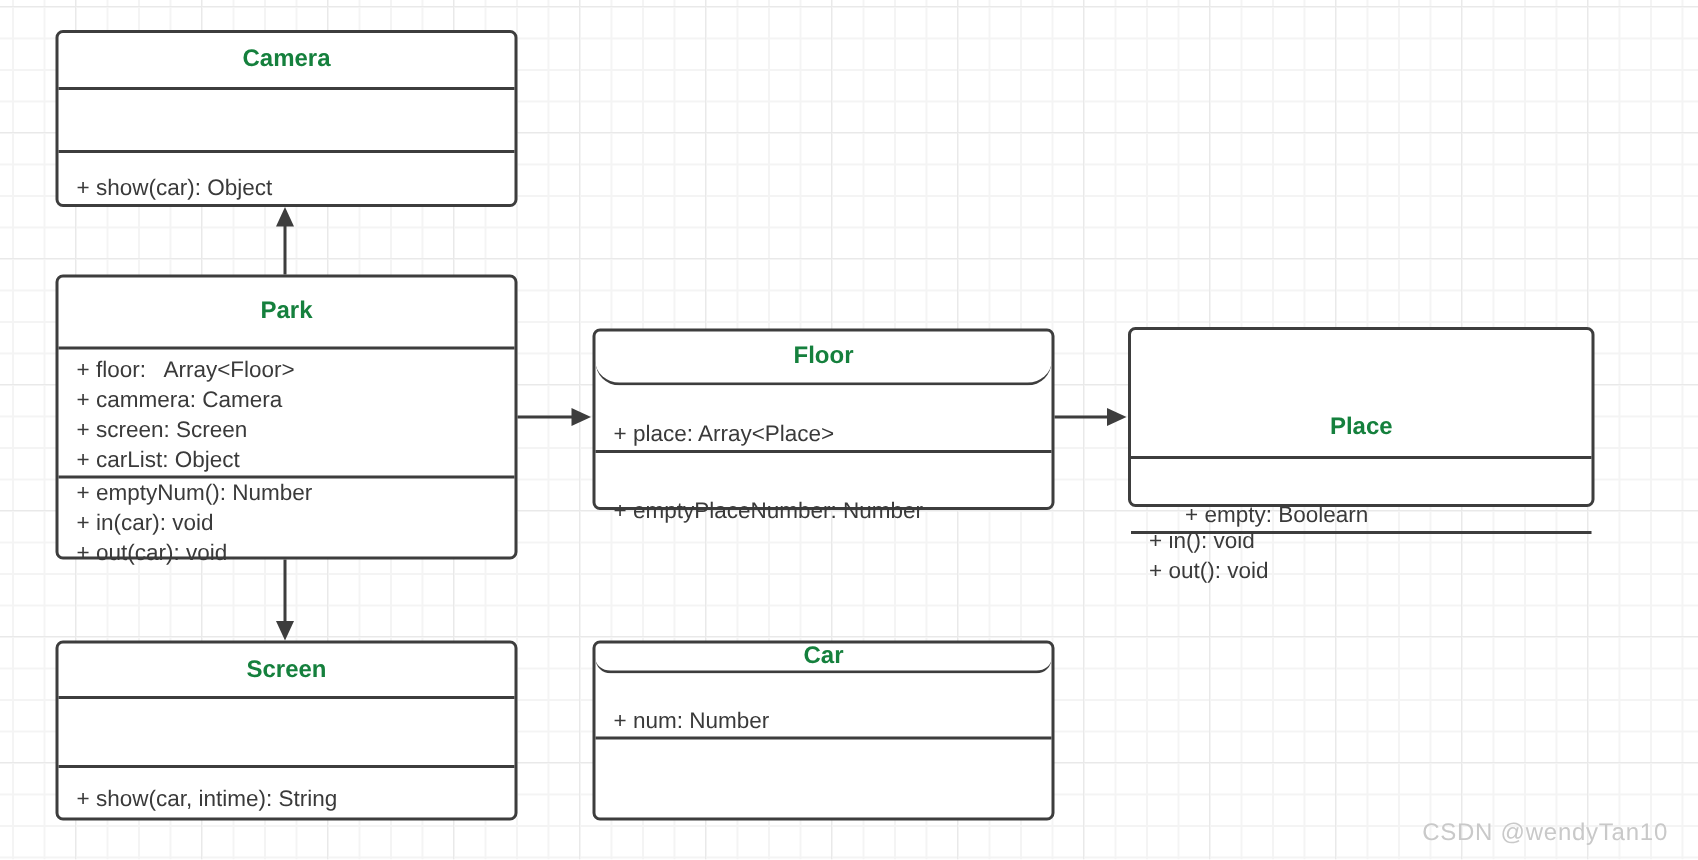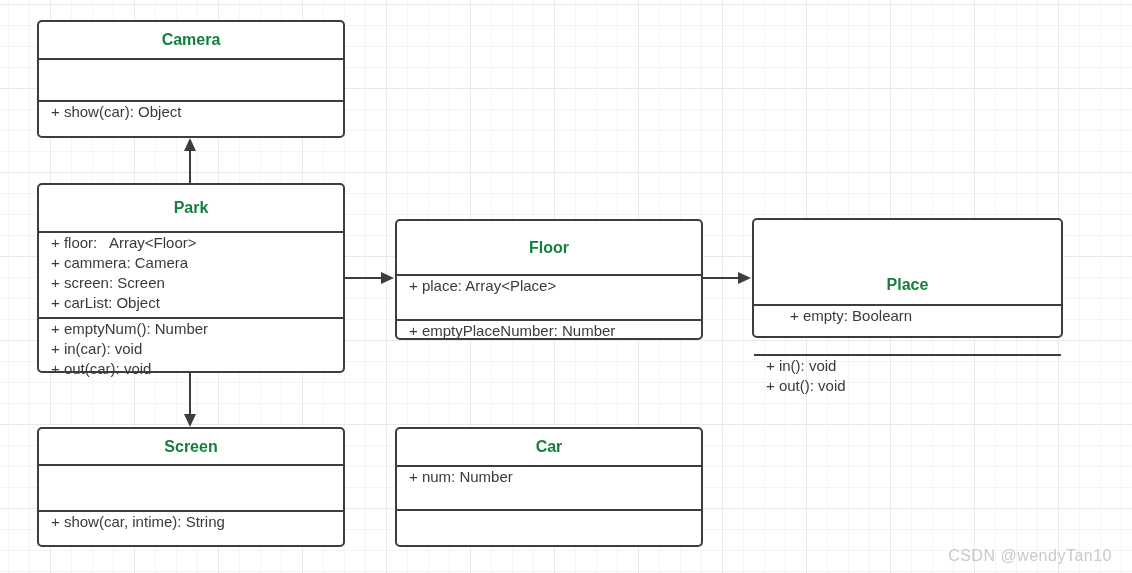--- a/index.html
+++ b/index.html
@@ -35,21 +35,21 @@
     justify-content: center;
     font-weight: 700;
     font-size: 16px;
     color: #15803d;
     border-bottom: 2px solid #3d3d3d;
     flex: 0 0 auto;
   }
   .uml-section {
     display: flex;
     flex-direction: column;
-    justify-content: flex-start;
+    justify-content: flex-end;
     flex: 0 0 auto;
     overflow: visible;
   }
   .uml-section + .uml-section { border-top: 2px solid #3d3d3d; }
   .member {
     font-size: 15px;
     line-height: 20px;
     color: #3a3a3a;
     padding-left: 12px;
     white-space: pre;
@@ -94,21 +94,21 @@
       <div class="member">+ carList: Object</div>
     </div>
     <div class="uml-section" style="height:62px;">
       <div class="member">+ emptyNum(): Number</div>
       <div class="member">+ in(car): void</div>
       <div class="member">+ out(car): void</div>
     </div>
   </div>
 
   <div class="uml-class" style="left:395px; top:219px; width:308px; height:121px;">
-    <div class="uml-title" style="height:55px;">Floor</div>
+    <div class="uml-title" style="height:36px;border-radius:16px;">Floor</div>
     <div class="uml-section" style="height:43px;">
       <div class="member">+ place: Array&lt;Place&gt;</div>
     </div>
     <div class="uml-section" style="height:51px;">
       <div class="member">+ emptyPlaceNumber: Number</div>
     </div>
   </div>
 
   <div class="uml-class" style="left:752px; top:218px; width:311px; height:120px;">
     <div class="uml-title" style="height:41px;margin-top:45px;">Place</div>
@@ -123,21 +123,21 @@
 
   <div class="uml-class" style="left:37px; top:427px; width:308px; height:120px;">
     <div class="uml-title" style="height:37px;">Screen</div>
     <div class="uml-section" style="height:44px;"></div>
     <div class="uml-section" style="height:33px;">
       <div class="member">+ show(car, intime): String</div>
     </div>
   </div>
 
   <div class="uml-class" style="left:395px; top:427px; width:308px; height:120px;">
-    <div class="uml-title" style="height:38px;">Car</div>
+    <div class="uml-title" style="height:20px;border-radius:10px;">Car</div>
     <div class="uml-section" style="height:42px;">
       <div class="member">+ num: Number</div>
     </div>
     <div class="uml-section" style="height:36px;"></div>
   </div>
 
   <div>
     <div class="edge edge-v" style="left:189px; top:149px; height:34px;"></div>
     <div class="arrowhead arrow-up" style="left:184px; top:138px;"></div>
   </div>

